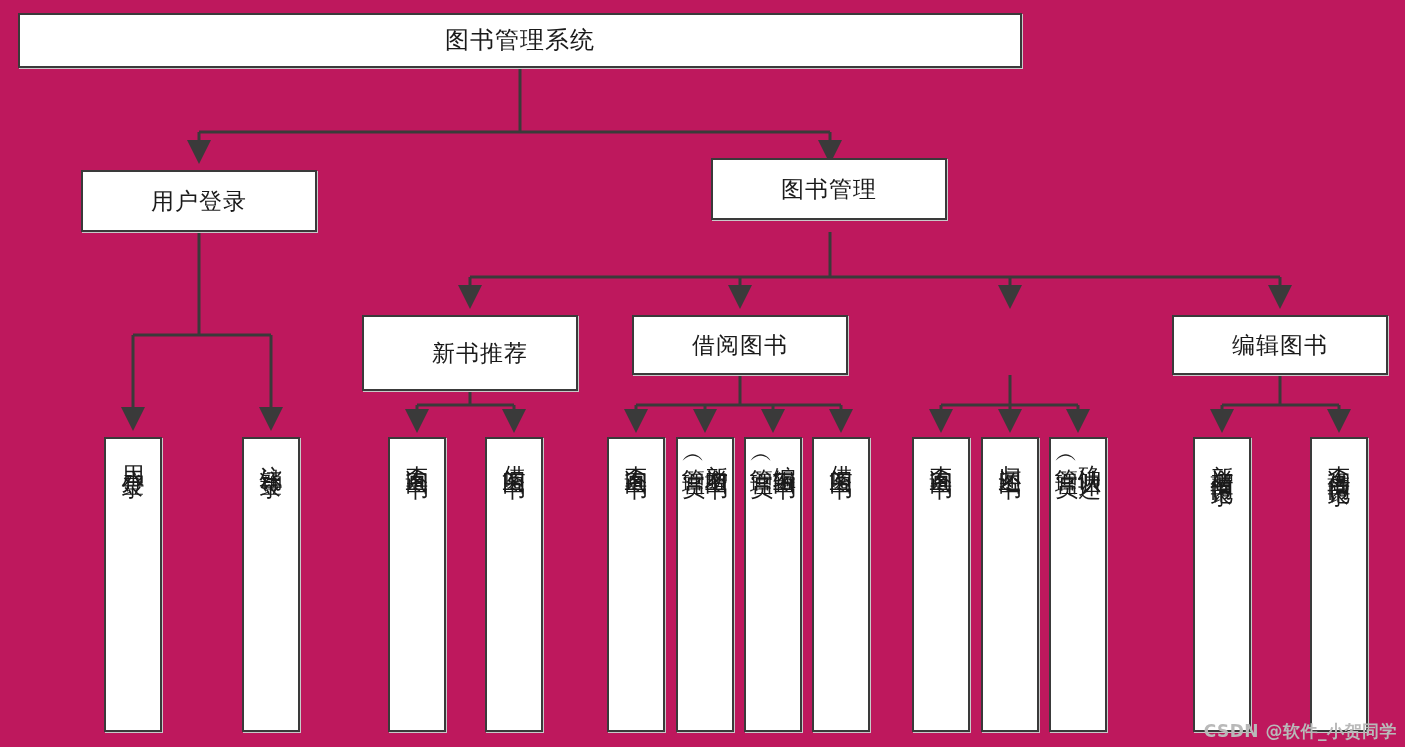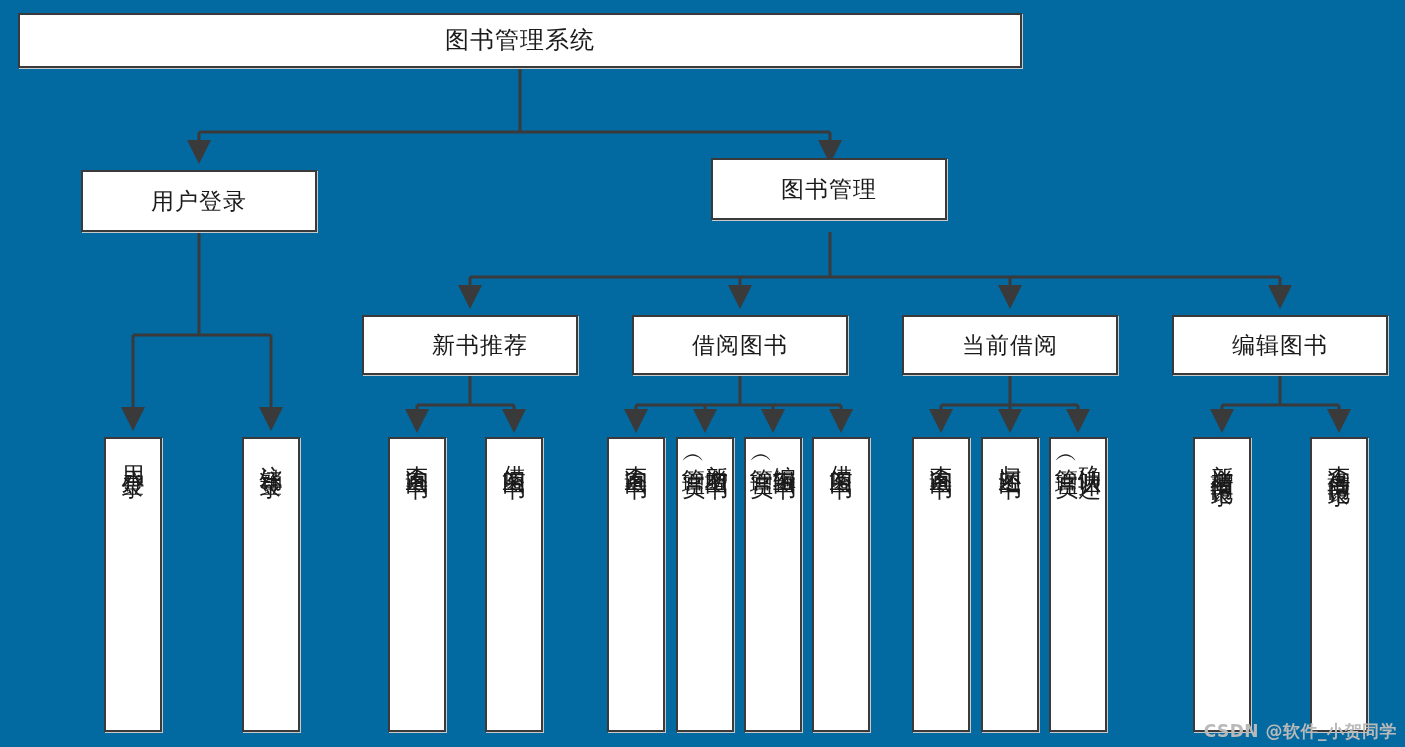--- a/index.html
+++ b/index.html
@@ -7,21 +7,21 @@
     padding: 0;
     background: #ffffff;
   }
   body {
     font-family: "DejaVu Sans", "Liberation Sans", sans-serif;
   }
   #canvas {
     position: relative;
     width: 1405px;
     height: 747px;
-    background: #0369a1;
+    background: #be185d;
     overflow: hidden;
   }
   svg.wires {
     position: absolute;
     left: 0;
     top: 0;
     width: 1405px;
     height: 747px;
     pointer-events: none;
   }
@@ -127,28 +127,25 @@
     <span class="label">图书管理系统</span>
   </div>
 
   <div class="node" style="left:81px; top:170px; width:236px; height:62px;">
     <span class="label">用户登录</span>
   </div>
   <div class="node" style="left:711px; top:158px; width:236px; height:62px;">
     <span class="label">图书管理</span>
   </div>
 
-  <div class="node" style="left:362px; top:315px; width:216px; height:60px;padding-left:20px;">
+  <div class="node" style="left:362px; top:315px; width:216px; height:76px;padding-left:20px;">
     <span class="label">新书推荐</span>
   </div>
   <div class="node" style="left:632px; top:315px; width:216px; height:60px;">
     <span class="label">借阅图书</span>
-  </div>
-  <div class="node" style="left:902px; top:315px; width:216px; height:60px;">
-    <span class="label">当前借阅</span>
   </div>
   <div class="node" style="left:1172px; top:315px; width:216px; height:60px;">
     <span class="label">编辑图书</span>
   </div>
 
   <div class="node leaf" style="left:104px; top:437px; width:58px; height:295px;">
     <span class="label">用户登录</span>
   </div>
   <div class="node leaf" style="left:242px; top:437px; width:58px; height:295px;">
     <span class="label">注销登录</span>

